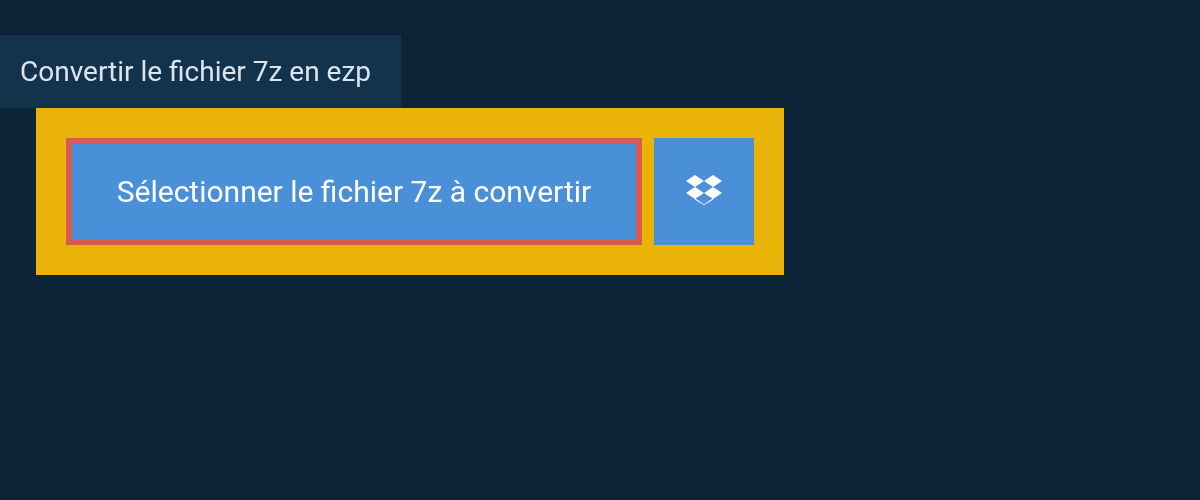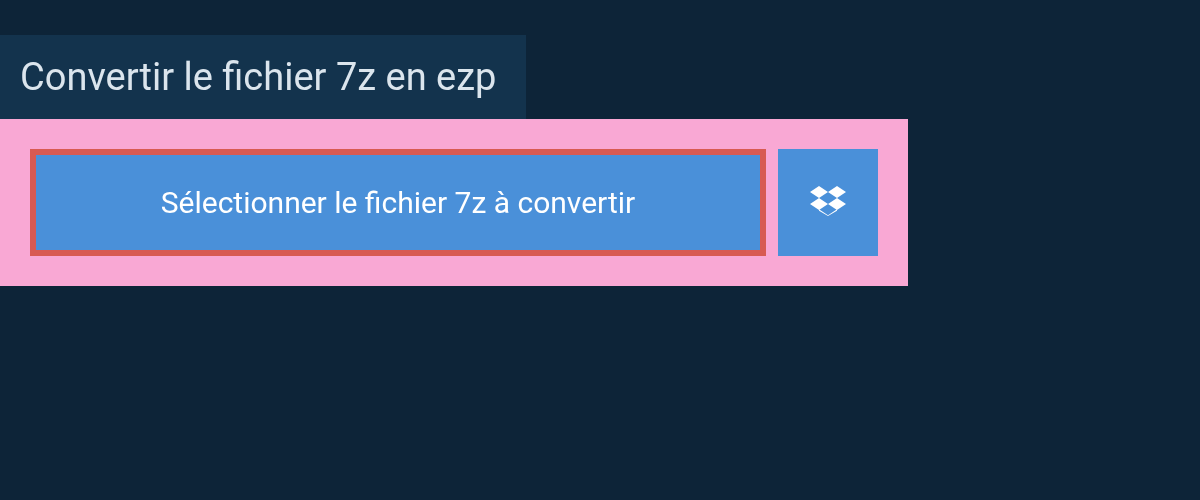--- a/index.html
+++ b/index.html
@@ -15,27 +15,28 @@
       overflow: hidden;
     }
     .tab-header {
       display: inline-block;
       background-color: #13334d;
       padding: 20px 30px 20px 20px;
       margin-top: 35px;
     }
     .tab-title {
       color: #dbe5ed;
-      font-size: 38px;
+      font-size: 28px;
       font-weight: 400;
     }
     .upload-panel {
-      background-color: #f9a8d4;
-      width: 908px;
+      background-color: #eab308;
+      width: 748px;
       padding: 30px 30px 30px 30px;
+      margin-left: 36px;
     }
     .button-row {
       display: flex;
       gap: 12px;
       align-items: stretch;
     }
     .select-file-button {
       flex: 1;
       background-color: #4a90d9;
       border: 6px solid #d85a52;

